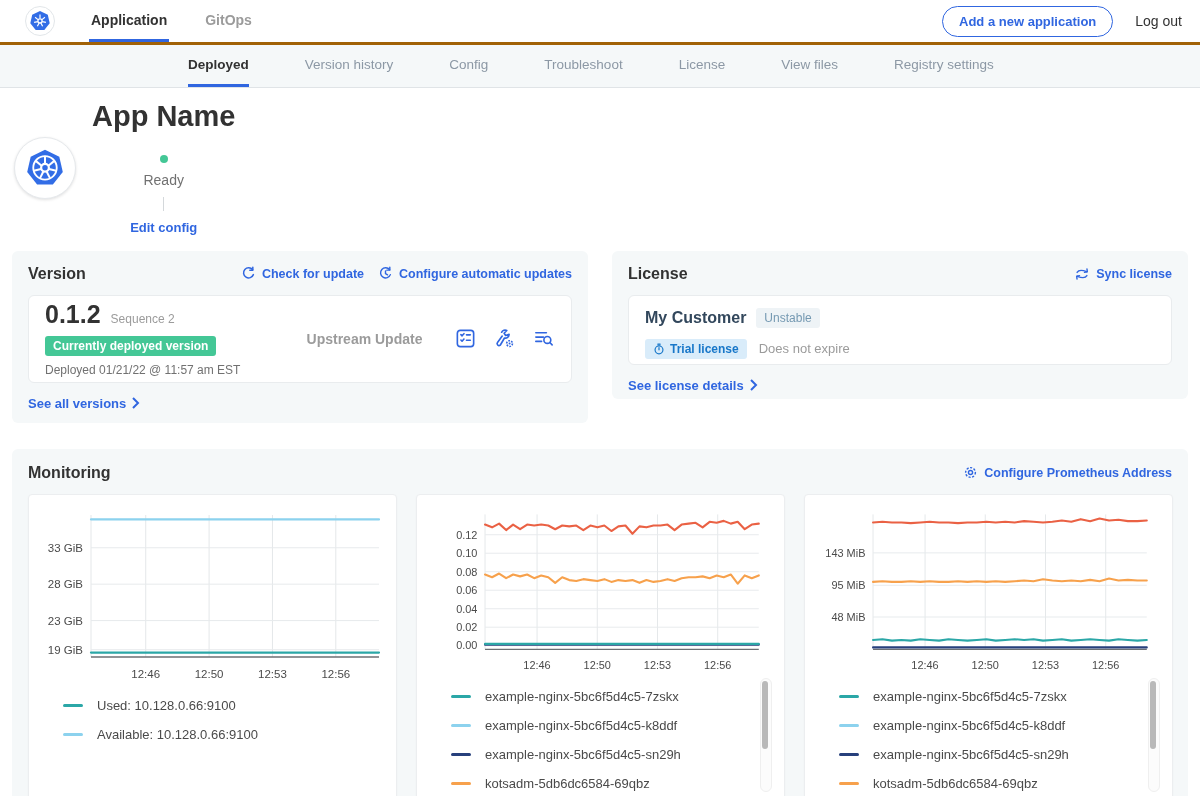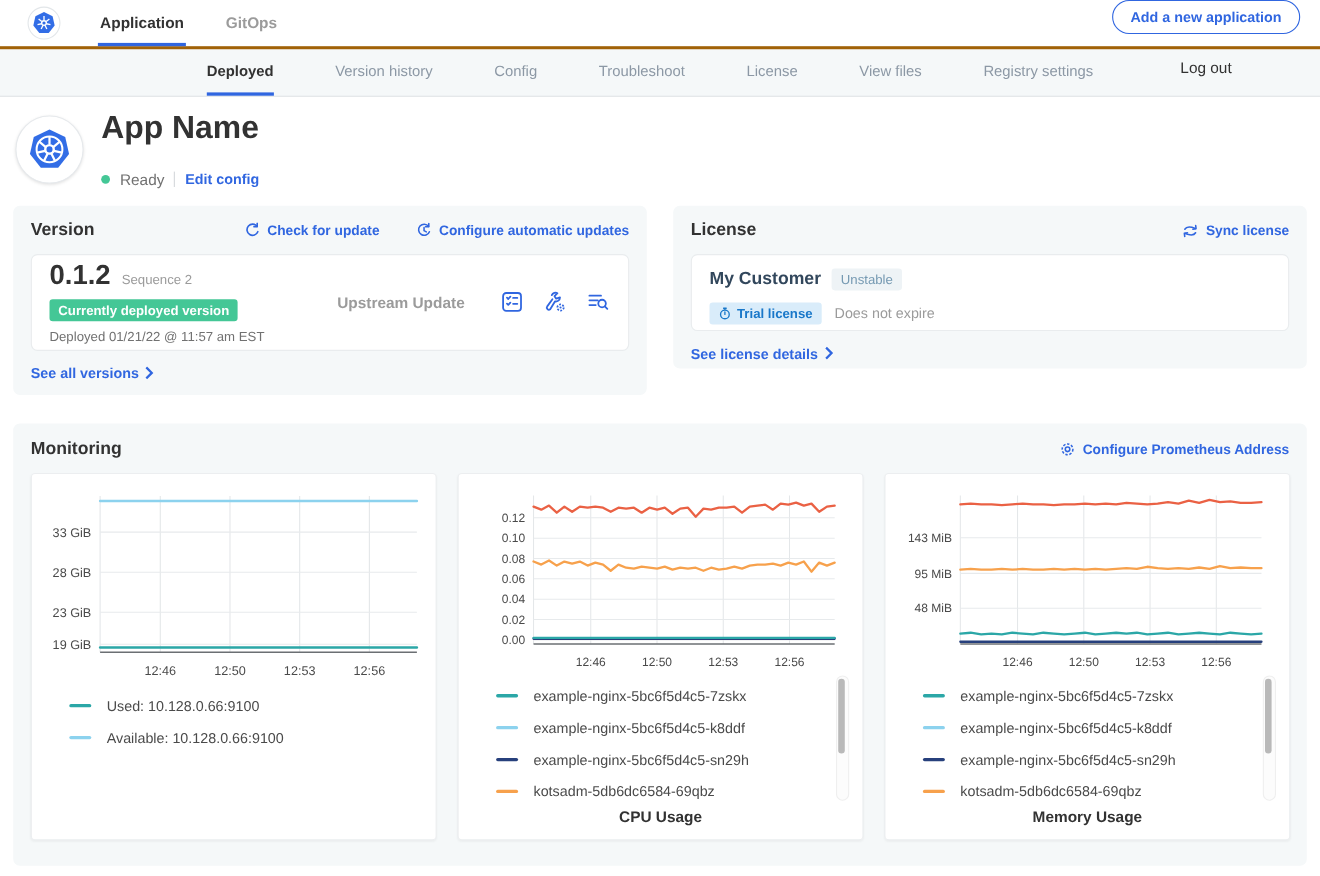--- a/index.html
+++ b/index.html
@@ -8,45 +8,45 @@
     font-family:"Liberation Sans",sans-serif;color:#323232;overflow:hidden;
     -webkit-font-smoothing:antialiased;
   }
   
   .topnav{height:42px;display:flex;align-items:stretch;border-bottom:3px solid #a16207;background:#fff;}
   .topnav .logo-wrap{display:flex;align-items:center;padding:0 34px 0 25px;}
   .logo-circle{width:28px;height:28px;border-radius:50%;background:#fff;border:1px solid #e2e6e9;display:flex;align-items:center;justify-content:center;}
   .topnav-tabs{display:flex;align-items:stretch;gap:34px;}
   .topnav-tab{display:flex;align-items:center;font-size:14px;font-weight:bold;color:#9b9b9b;border-bottom:3px solid transparent;padding:0 2px;cursor:pointer;}
   .topnav-tab.active{color:#323232;border-bottom-color:#3066e0;}
-  .topnav-right{margin-left:auto;display:flex;align-items:center;gap:22px;padding-right:18px;flex-direction:column;}
+  .topnav-right{margin-left:auto;display:flex;align-items:center;gap:22px;padding-right:18px;}
   .add-app-btn{border:1px solid #3066e0;color:#3066e0;background:#fff;border-radius:17px;padding:7px 16px;font-size:13px;font-weight:bold;cursor:pointer;font-family:inherit;}
   .logout{font-size:14px;color:#323232;cursor:pointer;}
   
   .subnav{height:42px;background:#f5f8f9;border-bottom:1px solid #e0e4e7;display:flex;align-items:stretch;gap:56px;padding-left:188px;}
   .subnav-tab{display:flex;align-items:center;font-size:13.5px;color:#8c98a5;border-bottom:3px solid transparent;cursor:pointer;}
   .subnav-tab.active{color:#323232;font-weight:bold;border-bottom-color:#3066e0;}
   
   .app-header{display:flex;align-items:center;padding:13px 16px 12px 14px;gap:16px;}
   .app-icon-circle{width:60px;height:60px;border-radius:50%;background:#fff;border:1px solid #e6e9ec;box-shadow:0 1px 3px rgba(0,0,0,.12);display:flex;align-items:center;justify-content:center;}
   .app-title{font-size:29px;font-weight:bold;color:#323232;line-height:1.1;}
-  .app-status-row{display:flex;align-items:center;gap:9px;margin-top:22px;}
+  .app-status-row{display:flex;align-items:center;gap:9px;margin-top:22px;flex-direction:column;}
   .status-dot{width:8px;height:8px;border-radius:50%;background:#44c796;}
   .status-text{font-size:14px;color:#717171;}
   .v-divider{width:1px;height:14px;background:#d4d8db;}
   .link{color:#3066e0;font-weight:bold;cursor:pointer;text-decoration:none;}
   .edit-config{font-size:13px;}
   
   .cards-row{display:flex;gap:24px;margin:4px 12px 0 12px;align-items:flex-start;}
   .panel{background:#f5f8f9;border-radius:6px;padding:14px 16px 16px 16px;box-sizing:border-box;}
   .panel-version{width:576px;height:172px;}
   .panel-license{width:576px;height:148px;}
   .panel-head{display:flex;align-items:center;}
   .panel-title{font-size:16px;font-weight:bold;color:#323232;}
-  .panel-links{margin-left:auto;display:flex;align-items:center;gap:33px;}
+  .panel-links{margin-left:auto;display:flex;align-items:center;gap:14px;}
   .icon-link{display:flex;align-items:center;gap:6px;font-size:12.5px;color:#3066e0;font-weight:bold;cursor:pointer;}
   .inner-card{background:#fff;border:1px solid #e9ecee;border-radius:6px;margin-top:12px;padding:12px 16px;box-sizing:border-box;}
   .version-inner{display:flex;align-items:center;height:88px;}
   .version-left{min-width:230px;}
   .version-num-row{display:flex;align-items:baseline;gap:10px;}
   .version-num{font-size:25px;font-weight:bold;color:#323232;}
   .version-seq{font-size:12px;color:#9b9b9b;}
   .deployed-badge{display:inline-block;background:#44c796;color:#fff;font-size:12px;font-weight:bold;border-radius:3px;padding:3px 8px;margin-top:7px;}
   .deployed-at{font-size:12px;color:#717171;margin-top:7px;}
   .version-mid{flex:1;text-align:center;font-size:14px;font-weight:bold;color:#9b9b9b;}

